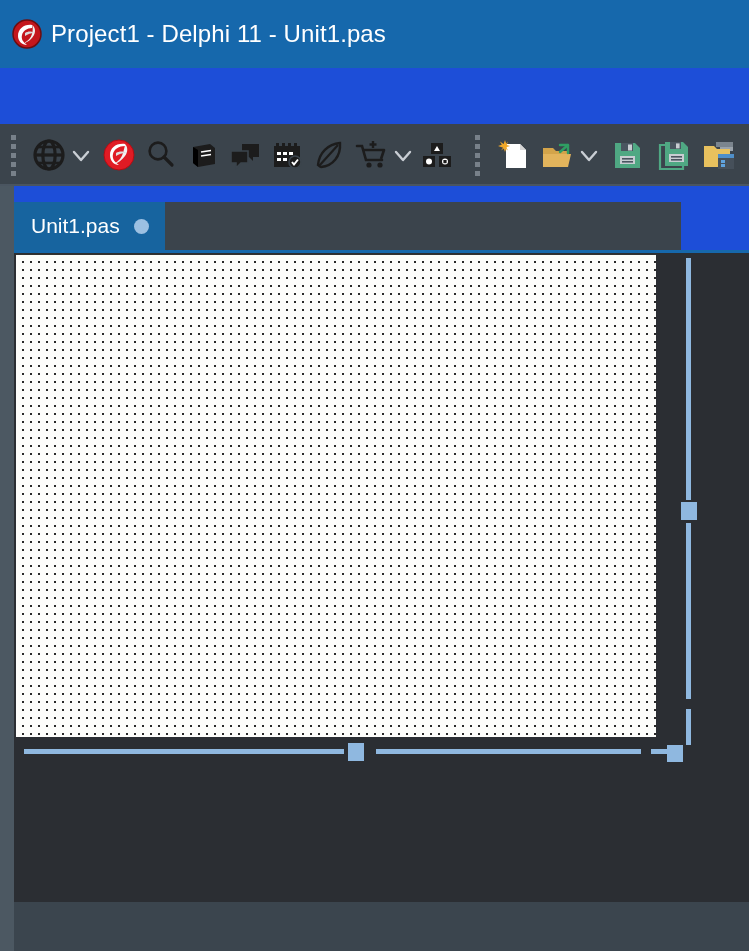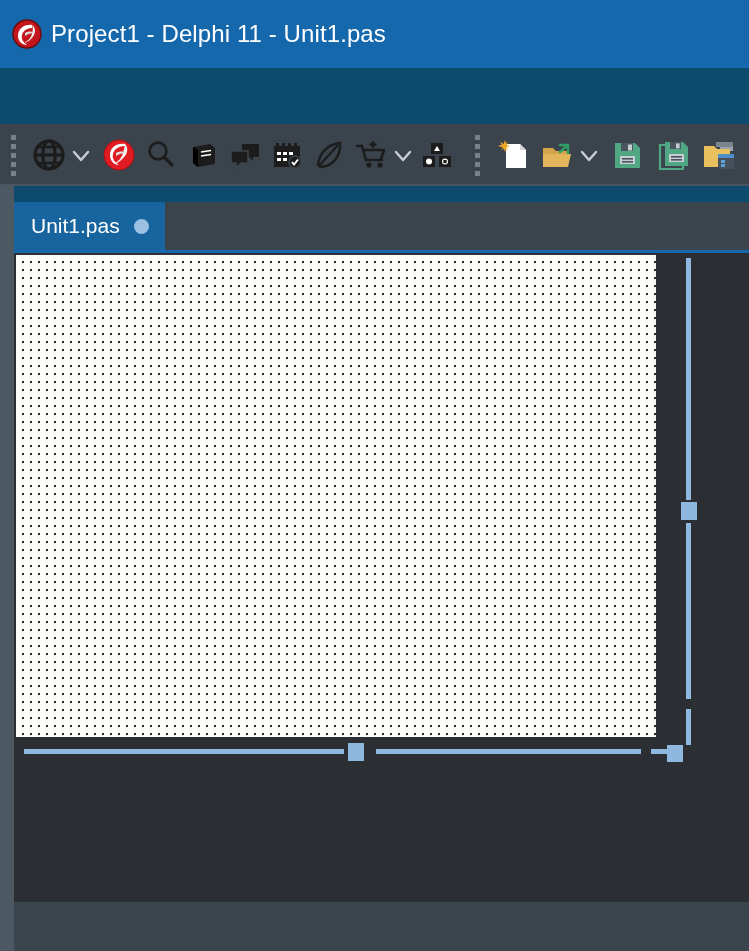--- a/index.html
+++ b/index.html
@@ -11,21 +11,21 @@
     width: 749px;
     height: 951px;
     overflow: hidden;
     font-family: "Liberation Sans", sans-serif;
     -webkit-font-smoothing: antialiased;
   }
   #app {
     position: relative;
     width: 749px;
     height: 951px;
-    background: #0c4a6e;
+    background: #1d4ed8;
   }
 
   
   .titlebar {
     position: absolute;
     left: 0; top: 0;
     width: 749px; height: 68px;
     background: #1668ac;
     display: flex;
     align-items: center;
@@ -109,21 +109,21 @@
     justify-content: center;
     cursor: default;
   }
   .tb-icon { width: 38px; height: 38px; display: block; }
   .tb-chev { width: 26px; height: 38px; display: block; }
 
   
   .tabbar {
     position: absolute;
     left: 14px; top: 202px;
-    width: 735px; height: 48px;
+    width: 667px; height: 48px;
     background: #3b444c;
   }
   .tab {
     position: absolute;
     left: 0; top: 0;
     height: 48px;
     background: #17649f;
     display: flex;
     align-items: center;
     padding: 0 16px 0 17px;

